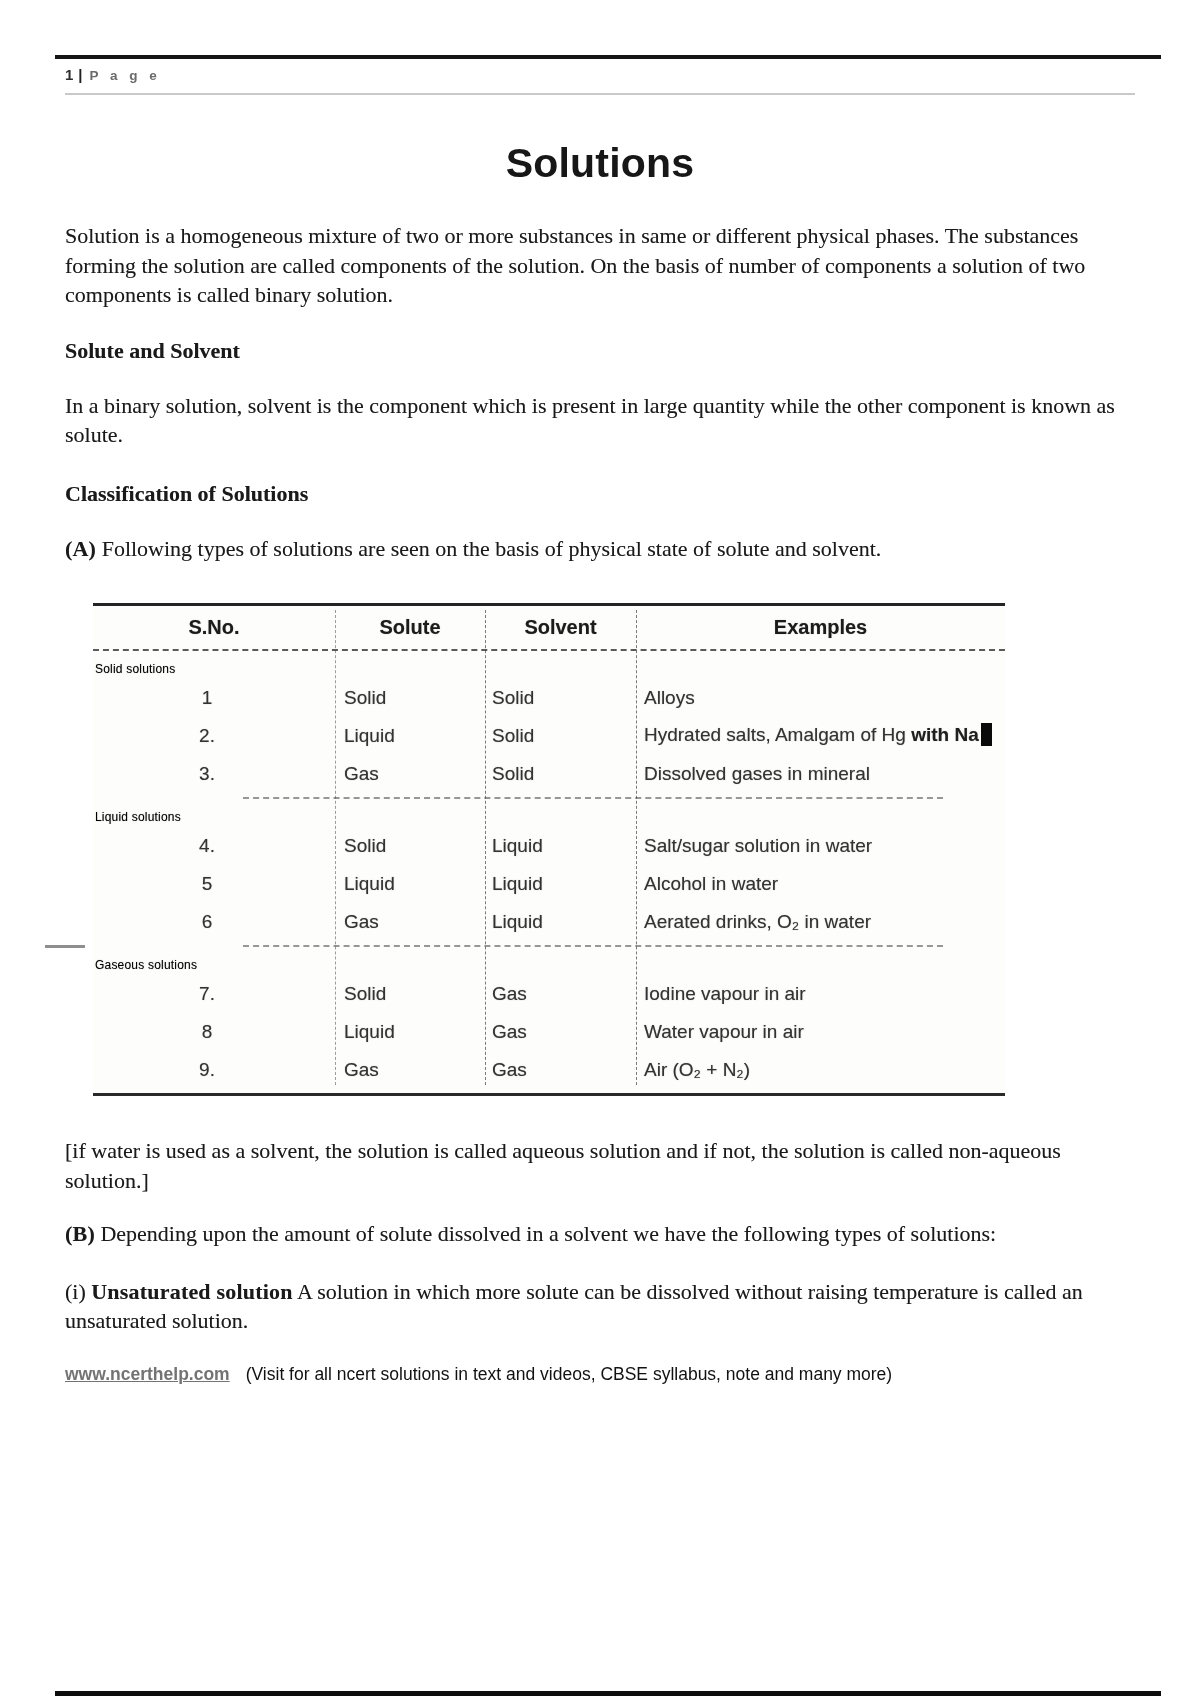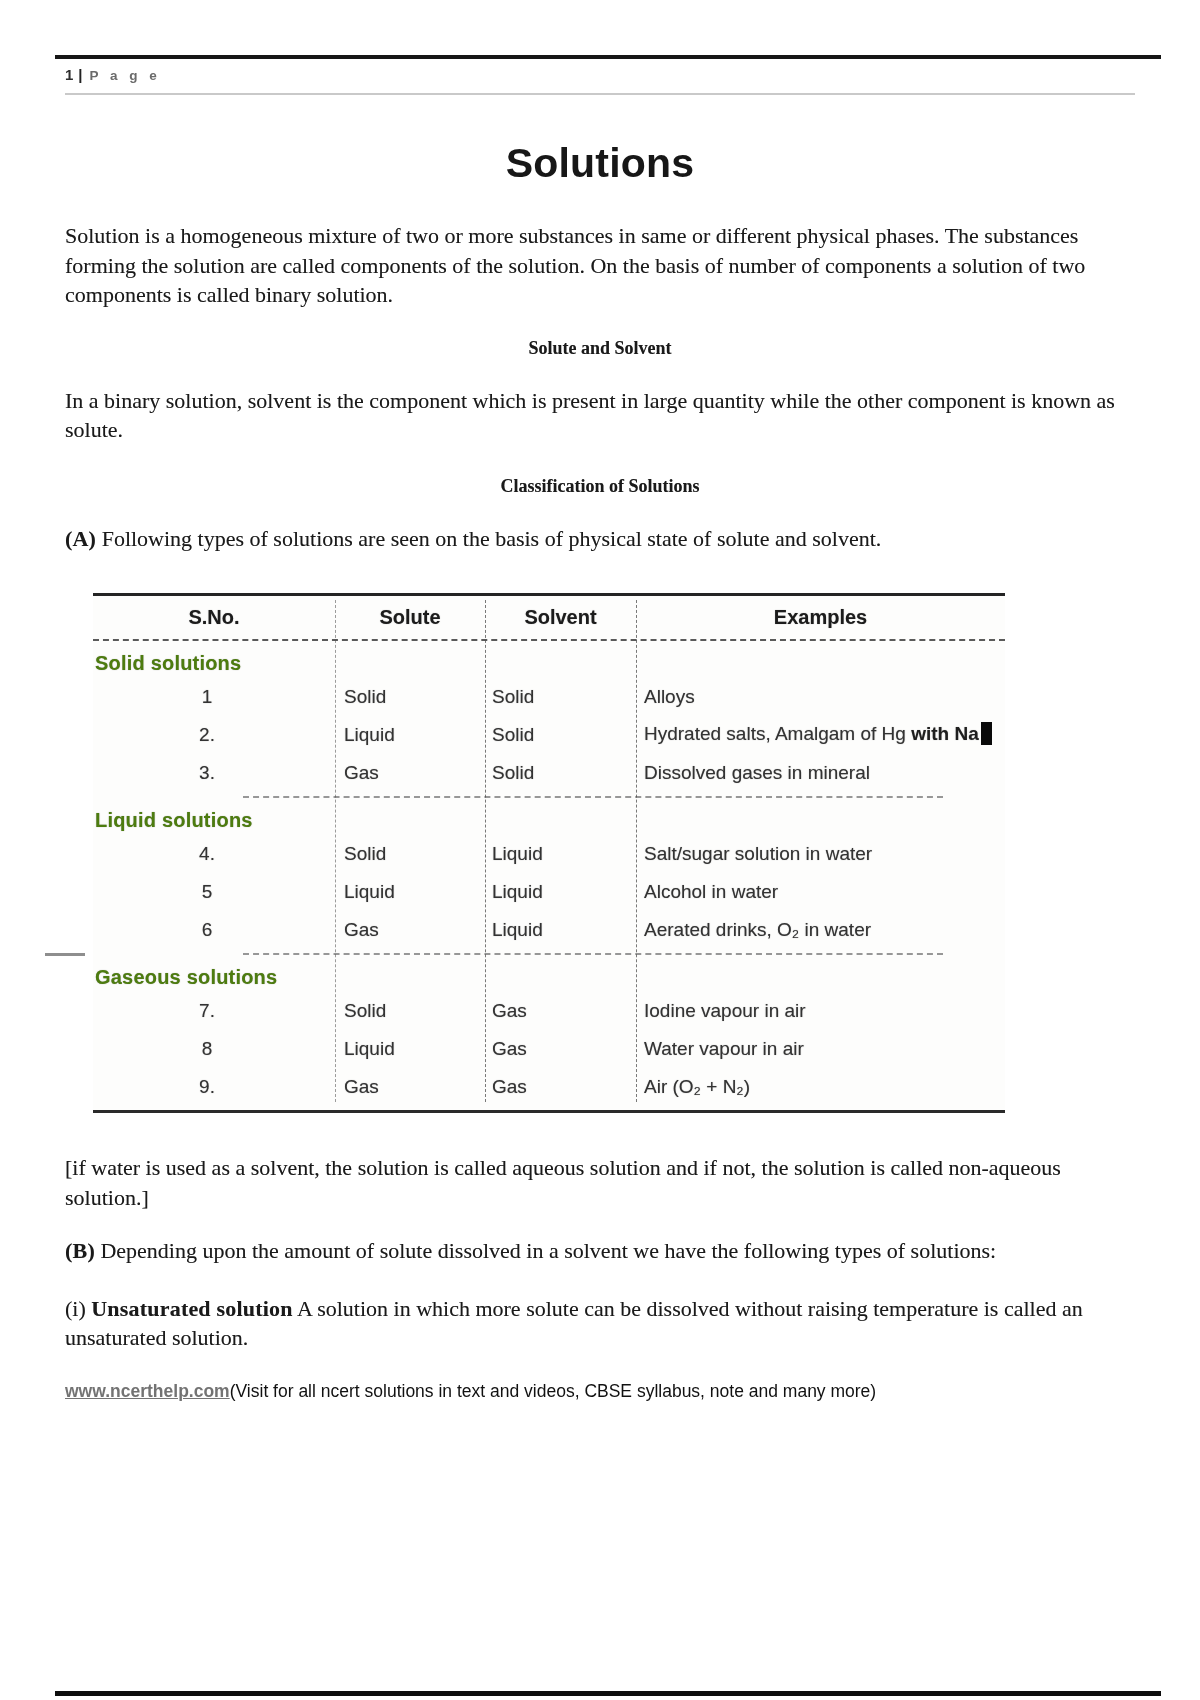--- a/index.html
+++ b/index.html
@@ -44,23 +44,22 @@
 
   
   .para {
     margin:0; margin-top:27px;
     font-size:22px; line-height:29.5px;
     text-shadow:0 0 0.5px rgba(20,20,20,.35);
   }
   .para b { letter-spacing:0.2px; }
   .subhead {
     margin:0; margin-top:28px;
-    font-size:18px; font-weight:bold;
+    font-size:22px; font-weight:bold;
     text-shadow:0 0 0.5px rgba(20,20,20,.4);
-    text-align:center;
   }
 
   
   .scan-table {
     position:relative;
     margin-top:40px;
     margin-left:28px;
     width:912px;
     border-top:3px solid #242424;
     border-bottom:3px solid #2a2a2a;
@@ -81,21 +80,21 @@
   .t-head {
     display:grid; grid-template-columns:242px 150px 151px auto;
     align-items:center; height:45px;
     border-bottom:2px dashed #5a5a5a;
     font-weight:bold; font-size:20px; color:#1c1c1c;
   }
   .t-head span { text-align:center; }
 
   .t-section-label {
     padding:11px 0 3px 2px;
-    font-weight:bold; font-size:20px; color:#4d7c0f;
+    font-weight:normal; font-size:12px; color:#000000;
     letter-spacing:0.2px;
   }
   .trow {
     display:grid; grid-template-columns:242px 150px 151px auto;
     align-items:center; height:38px;
     font-size:19px;
   }
   .c-no { text-align:center; padding-right:14px; }
   .c-solute { padding-left:9px; }
   .c-solvent { padding-left:7px; }
@@ -118,21 +117,21 @@
 
   
   .doc-footer {
     margin-top:28px;
     font-family:"Liberation Sans", sans-serif;
     font-size:17.5px; color:#111;
   }
   .doc-footer a {
     color:#737373; text-decoration:underline; font-weight:bold;
   }
-  .doc-footer .note { margin-left:0; }
+  .doc-footer .note { margin-left:16px; }
 </style>
 </head>
 <body>
 
 <div class="rule-top"></div>
 
 <div class="page">
 
   <div class="page-header">
     <span>1</span><span class="sep">|</span><span class="plabel">P a g e</span>

